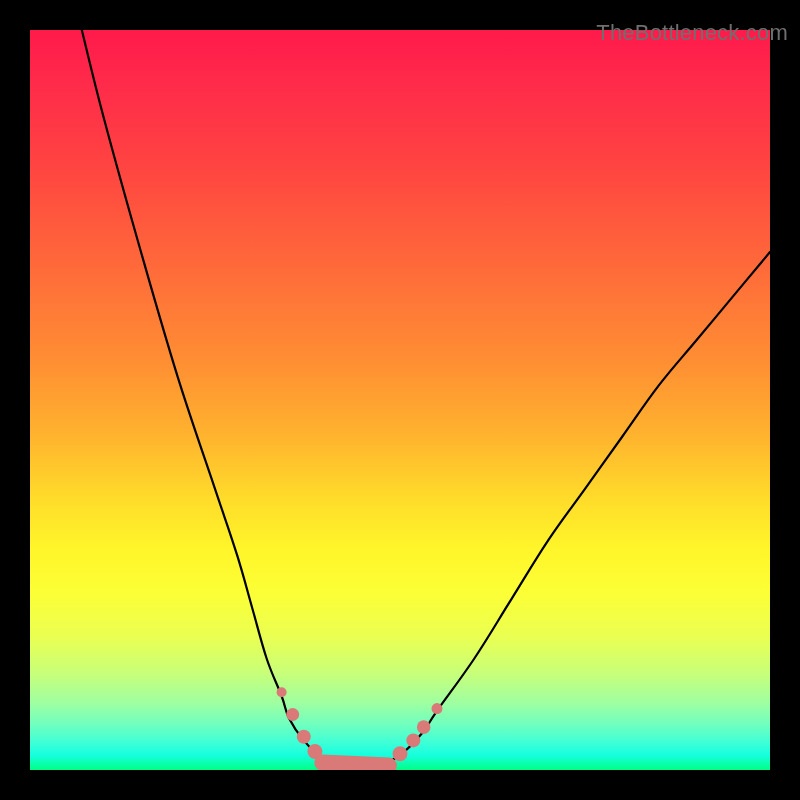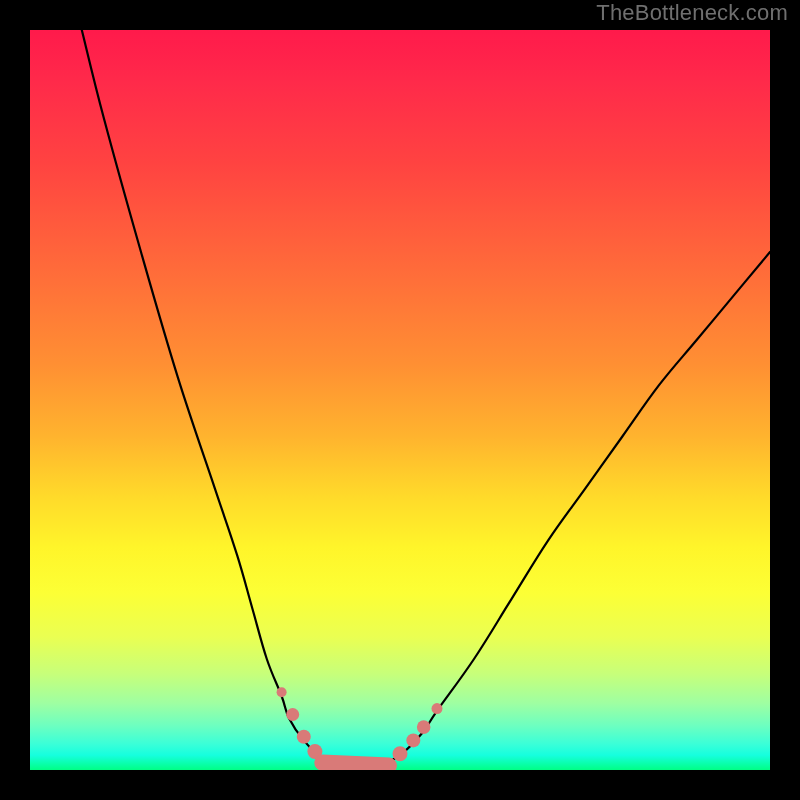--- a/index.html
+++ b/index.html
@@ -12,21 +12,21 @@
     background: #000;
   }
   .frame {
     position: relative;
     width: 800px;
     height: 800px;
     background: #000;
   }
   .watermark {
     position: absolute;
-    top: 0;
+    top: 20px;
     right: 12px;
     color: #6f6f6f;
     font-size: 22px;
     font-weight: 400;
     letter-spacing: 0.2px;
     z-index: 10;
   }
   .plot-bg {
     position: absolute;
     top: 30px;

